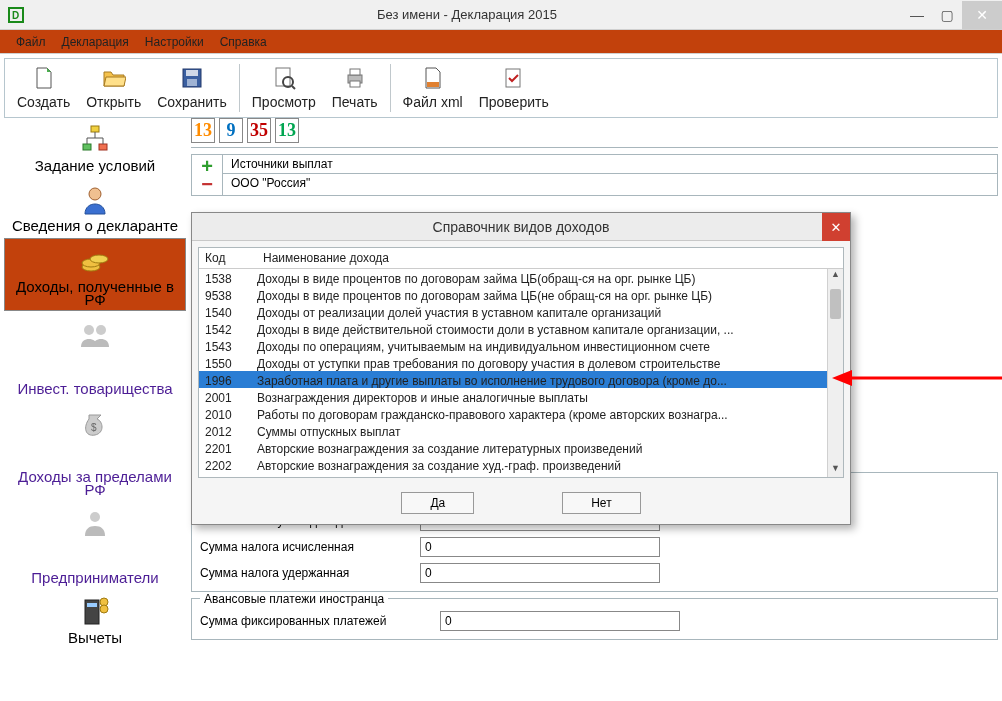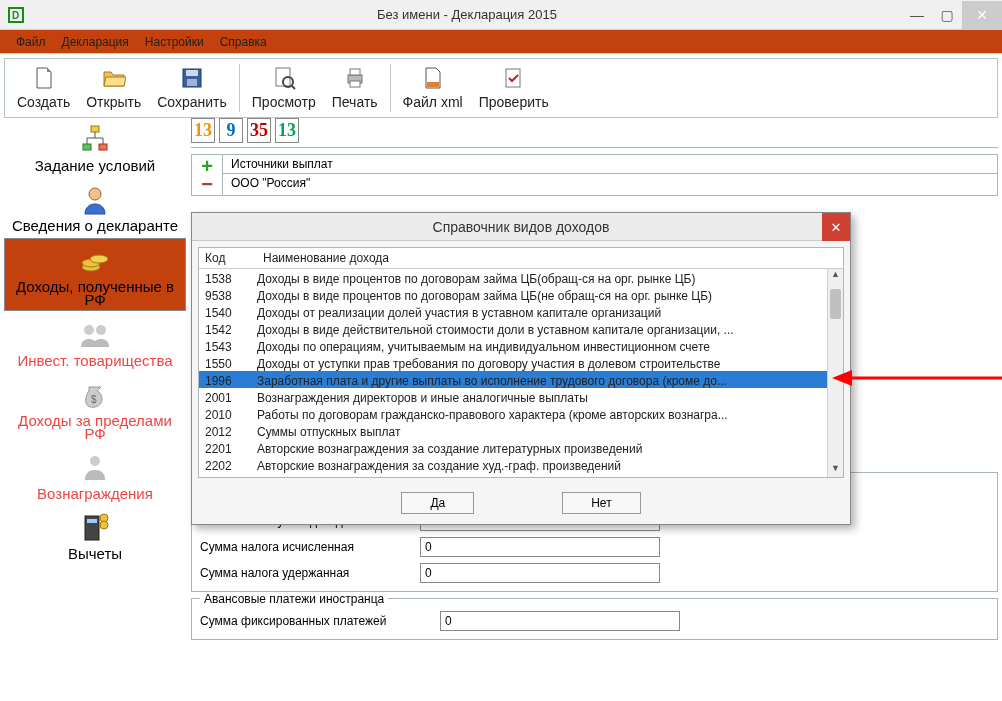--- a/index.html
+++ b/index.html
@@ -107,21 +107,21 @@
   }
   .side-item {
     display: flex;
     flex-direction: column;
     align-items: center;
     justify-content: center;
     padding: 6px 2px 4px 2px;
     text-align: center;
   }
   .side-item.active { border: 1px solid #888; background: #c2410c; }
-  .side-item.disabled { color: #ef4444; }
+  .side-item.disabled { color: #4c1d95; gap: 28px; }
   .side-item svg { width: 32px; height: 32px; }
   .side-label { font-size: 15px; margin-top: 3px; line-height: 13px; }
   .main {
     flex: 1;
     position: relative;
     margin-left: 4px;
     border-left: 1px solid transparent;
   }
   .rate-tabs {
     display: flex;
@@ -408,21 +408,21 @@
           <path d="M10 8h12l-4 4c6 2 8 14-2 16s-12-8-6-16z" fill="#ccc" stroke="#999"></path>
           <text x="12" y="24" font-size="10" fill="#666">$</text>
         </svg>
       <div class="side-label">Доходы за пределами РФ</div>
     </div>
     <div class="side-item disabled">
       <svg viewBox="0 0 32 32">
           <circle cx="16" cy="9" r="5" fill="#ccc"></circle>
           <path d="M6 28c0-7 4-10 10-10s10 3 10 10z" fill="#bbb"></path>
         </svg>
-      <div class="side-label">Вознаграждения</div>
+      <div class="side-label">Предприниматели</div>
     </div>
     <div class="side-item">
       <svg viewBox="0 0 32 32">
           <rect x="6" y="4" width="14" height="24" fill="#444" stroke="#222"></rect>
           <rect x="8" y="7" width="10" height="4" fill="#9cf"></rect>
           <circle cx="25" cy="6" r="4" fill="#f0c040" stroke="#a07a10"></circle>
           <circle cx="25" cy="13" r="4" fill="#f0c040" stroke="#a07a10"></circle>
         </svg>
       <div class="side-label">Вычеты</div>
     </div>

